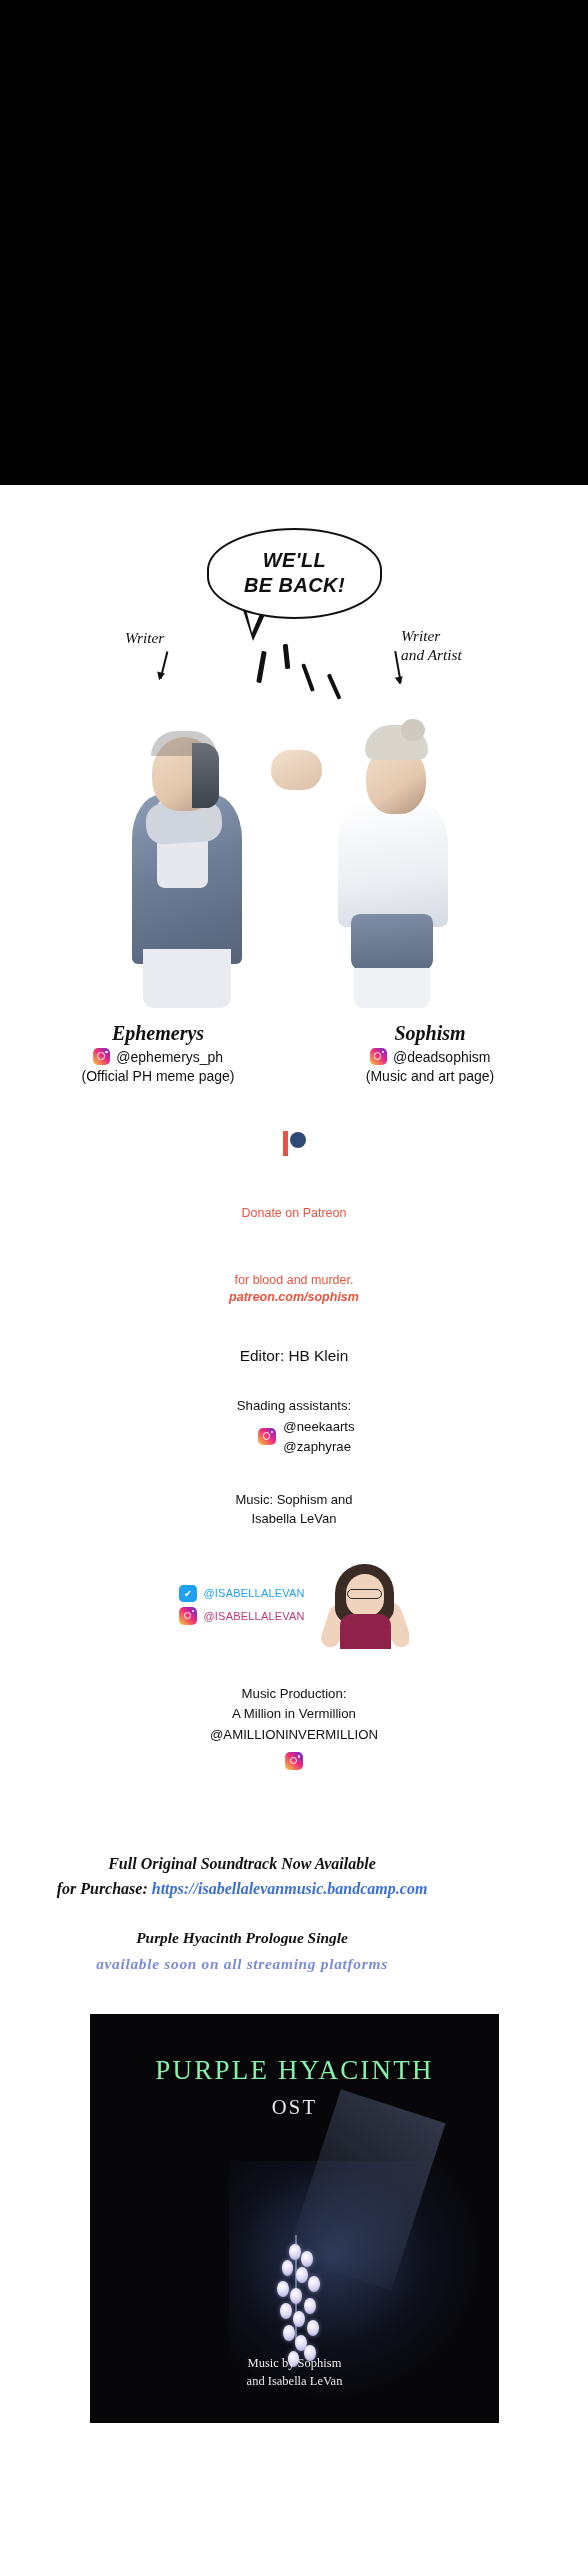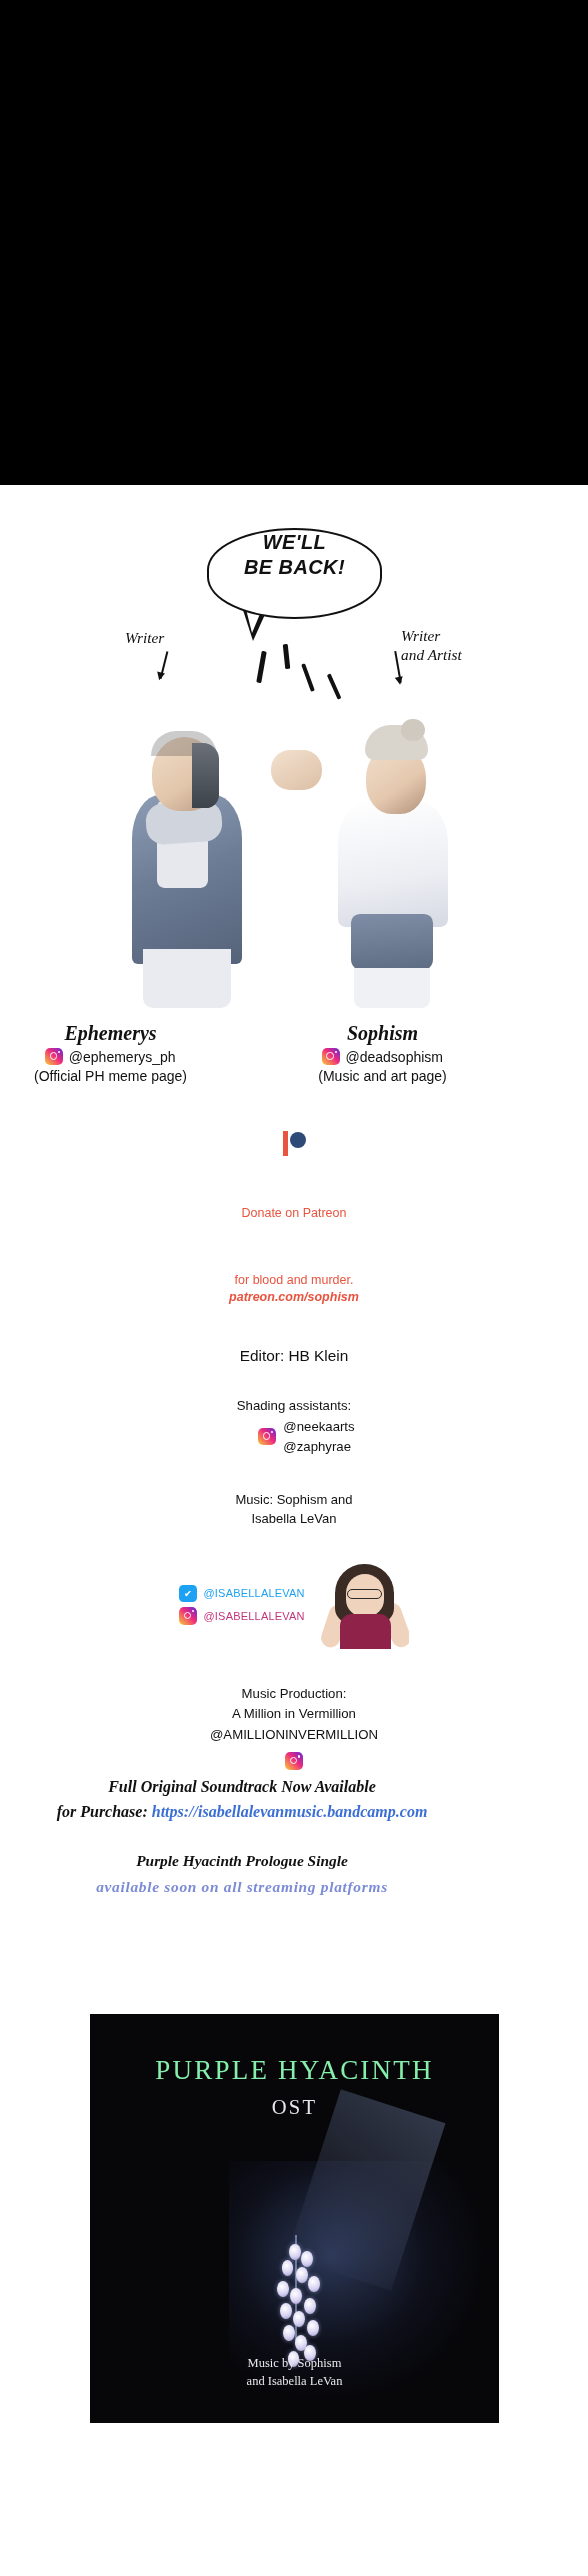--- a/index.html
+++ b/index.html
@@ -48,20 +48,21 @@
   .speech-bubble {
     position: absolute;
     left: 207px;
     top: 20.6px;
     width: 171px;
     height: 87px;
     border: 2.2px solid #111;
     border-radius: 50% / 46%;
     background: #fff;
     display: flex;
+    align-items: center;
     justify-content: center;
     text-align: center;
     z-index: 6;
   }
   .speech-bubble .bubble-text {
     font-family: "Liberation Sans", sans-serif;
     font-style: italic;
     font-weight: bold;
     font-size: 20px;
     line-height: 1.25;
@@ -274,21 +275,21 @@
   
   .credits {
     position: absolute;
     left: 0;
     top: 1022px;
     width: 588px;
     text-align: center;
   }
   .creator-row {
     display: flex;
-    justify-content: flex-start;
+    justify-content: center;
     gap: 51px;
   }
   .creator {
     width: 221px;
   }
   .creator-name {
     font-family: "Liberation Serif", serif;
     font-style: italic;
     font-weight: bold;
     font-size: 20px;
@@ -502,21 +503,21 @@
     line-height: 1.55;
   }
   .mp-badge {
     margin-top: 7.4px;
   }
 
   
   .promo {
     position: absolute;
     left: 0;
-    top: 1778px;
+    top: 1855px;
     width: 484px;
     text-align: center;
   }
   .promo-line1 {
     font-family: "Liberation Serif", serif;
     font-style: italic;
     font-weight: bold;
     font-size: 16px;
     color: #111;
   }

